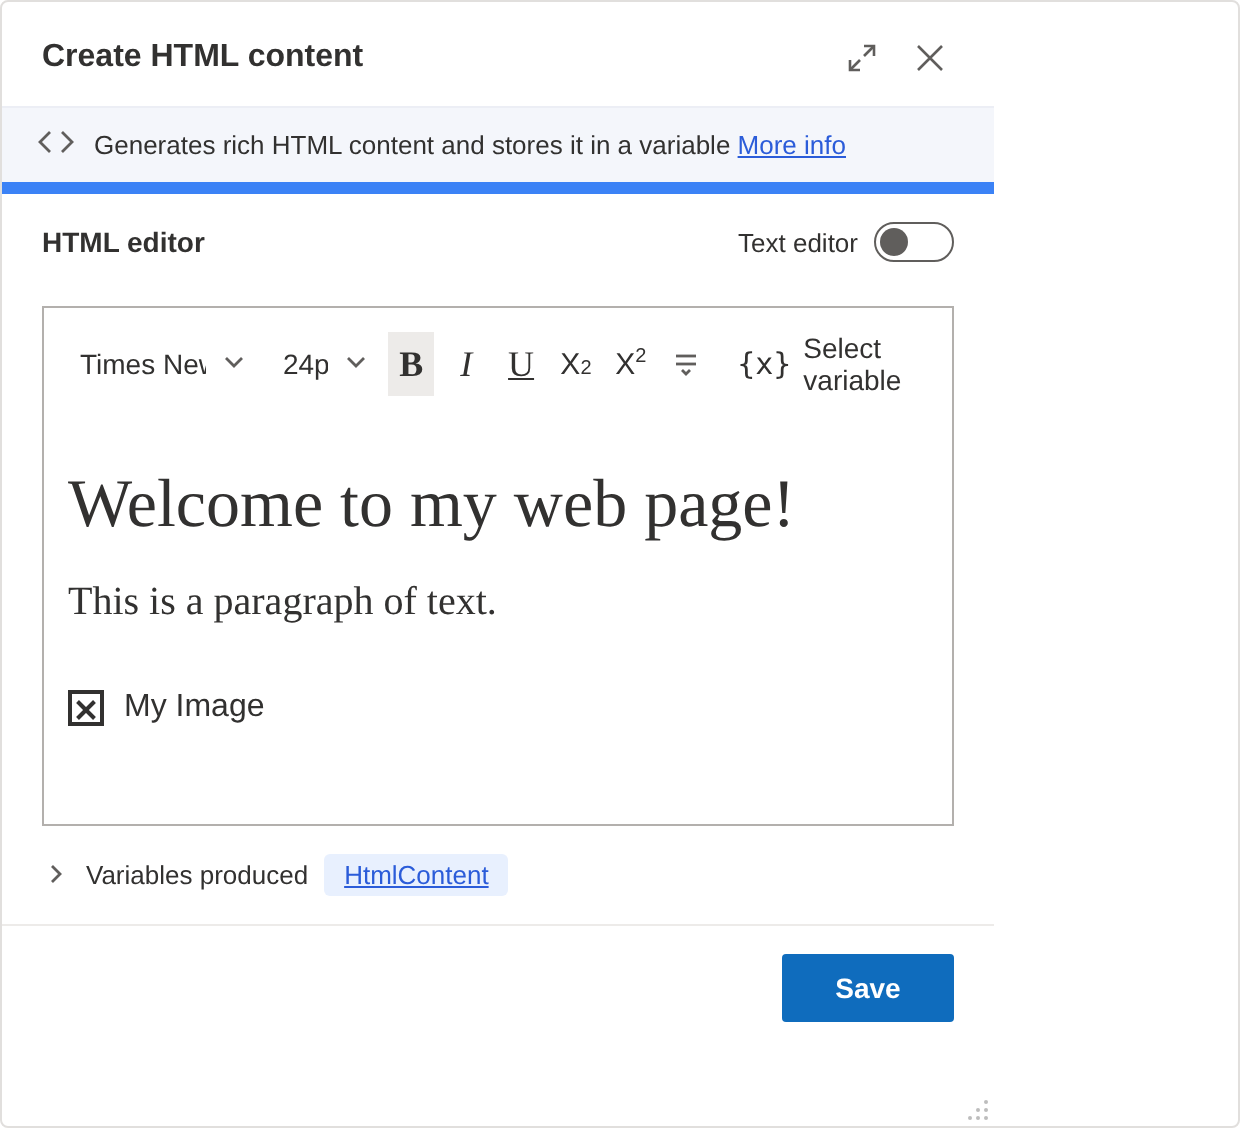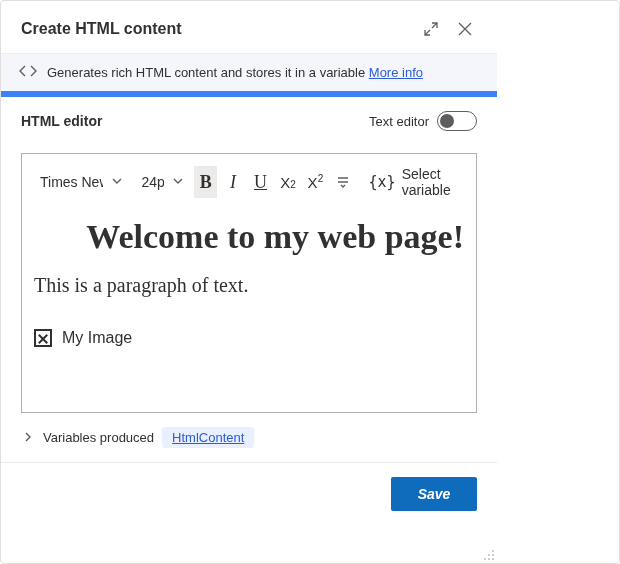--- a/index.html
+++ b/index.html
@@ -144,24 +144,23 @@
   .brace { font-family: ui-monospace, Menlo, Consolas, monospace; font-size: 15px; }
 
   
   .canvas {
     flex: 1;
     padding: 8px 12px 14px 12px;
     font-family: "Times New Roman", Times, serif;
     overflow: hidden;
   }
   .canvas h1 {
-    margin: 0 0 18px 0;
+    margin: 16px 0 18px 0;
     font-size: 34px;
-    font-weight: 700;
-    text-align: right;
+    font-weight: 400;
   }
   .canvas p.para {
     margin: 0 0 32px 0;
     font-size: 20px;
   }
   .img-row {
     display: flex;
     align-items: center;
     gap: 10px;
     font-family: "Segoe UI", sans-serif;
@@ -209,21 +208,21 @@
     gap: 10px;
   }
   .btn {
     min-width: 86px;
     height: 34px;
     border-radius: 2px;
     font-size: 14px;
     display: flex; align-items: center; justify-content: center;
     cursor: pointer;
   }
-  .btn.primary { background: #0f6cbd; color: #fff; font-weight: 600; font-style: italic; }
+  .btn.primary { background: #0f6cbd; color: #fff; font-weight: 600; }
   .btn.secondary { background: #fff; color: #323130; border: 1px solid #8a8886; }
 
   .resize-grip {
     position: absolute;
     right: 2px; bottom: 2px;
     width: 12px; height: 12px;
     color: #bdbdbd;
     pointer-events: none;
   }
 

